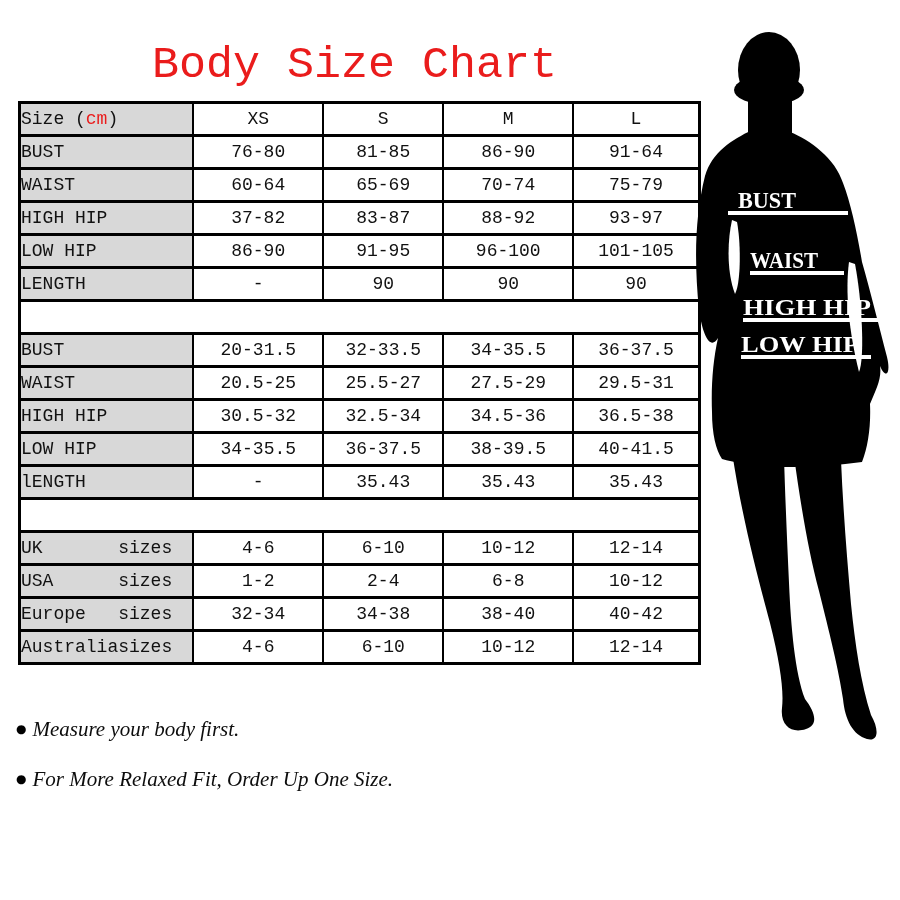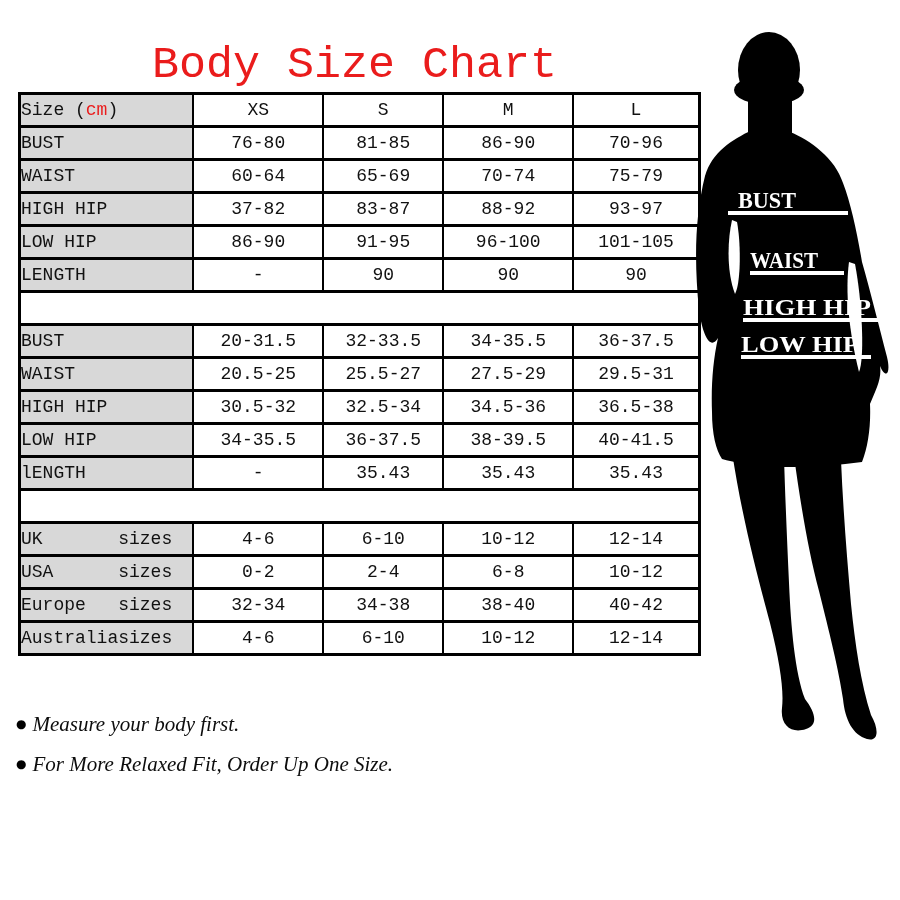--- a/index.html
+++ b/index.html
@@ -6,38 +6,38 @@
   .canvas {
     position:relative; width:900px; height:900px; background:#ffffff;
     font-family:"Liberation Mono", "DejaVu Sans Mono", monospace;
     color:#111111; overflow:hidden;
   }
   .title {
     position:absolute; left:18px; top:40px; width:673px;
     text-align:center; font-size:45px; color:#ea1c1c; white-space:pre;
   }
   table.size-table {
-    position:absolute; left:18px; top:92px;
+    position:absolute; left:18px; top:101px;
     border-collapse:collapse; table-layout:fixed;
     border:3px solid #000;
   }
   table.size-table td {
     border-left:2px solid #000; border-right:2px solid #000;
     border-top:3px solid #000; border-bottom:3px solid #000;
     height:30px; padding:0; font-size:18px; overflow:hidden; white-space:nowrap;
   }
   td.lbl { background:#d8d8d8; text-align:left; padding-left:5px; }
   td.val { background:#ffffff; text-align:center; }
   td.sp  { background:#ffffff; }
   .unit  { color:#ea1c1c; }
   .pair  { display:flex; justify-content:space-between; padding-right:20px; }
   .notes { position:absolute; left:16px; top:712px; width:660px; }
   .note  {
     font-family:"Liberation Serif", "DejaVu Serif", serif;
-    font-style:italic; font-size:21px; line-height:24px;
+    font-style:italic; font-size:21px; line-height:34px;
     margin-bottom:16px; color:#0d0d0d;
   }
   .bullet {
     font-style:normal; font-size:12px; margin-right:6px;
     vertical-align:3px; font-family:"DejaVu Sans", sans-serif; color:#000;
   }
   svg.figure { position:absolute; left:692px; top:28px; }
 </style>
 </head>
 <body>
@@ -61,21 +61,21 @@
         <td class="lbl val">XS</td>
         <td class="lbl val">S</td>
         <td class="lbl val">M</td>
         <td class="lbl val">L</td>
       </tr>
       <tr>
         <td class="lbl">BUST</td>
         <td class="val">76-80</td>
         <td class="val">81-85</td>
         <td class="val">86-90</td>
-        <td class="val">70-96</td>
+        <td class="val">91-64</td>
       </tr>
       <tr>
         <td class="lbl">WAIST</td>
         <td class="val">60-64</td>
         <td class="val">65-69</td>
         <td class="val">70-74</td>
         <td class="val">75-79</td>
       </tr>
       <tr>
         <td class="lbl">HIGH HIP</td>
@@ -153,21 +153,21 @@
         <td class="val">10-12</td>
         <td class="val">12-14</td>
       </tr>
       <tr>
         <td class="lbl">
             <div class="pair">
               <span>USA</span>
               <span>sizes</span>
             </div>
           </td>
-        <td class="val">0-2</td>
+        <td class="val">1-2</td>
         <td class="val">2-4</td>
         <td class="val">6-8</td>
         <td class="val">10-12</td>
       </tr>
       <tr>
         <td class="lbl">
             <div class="pair">
               <span>Europe</span>
               <span>sizes</span>
             </div>

